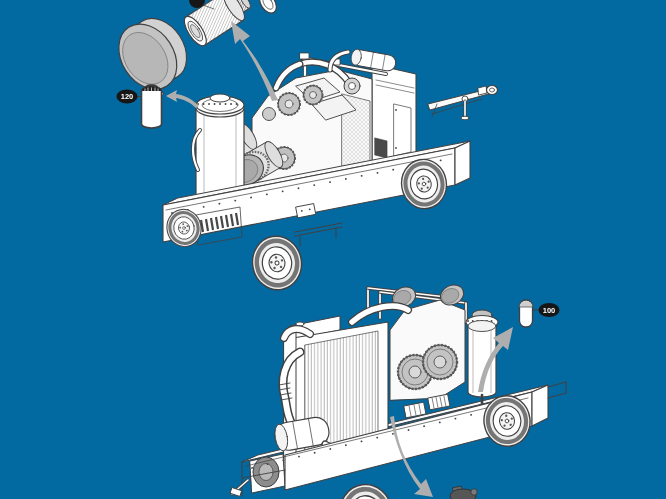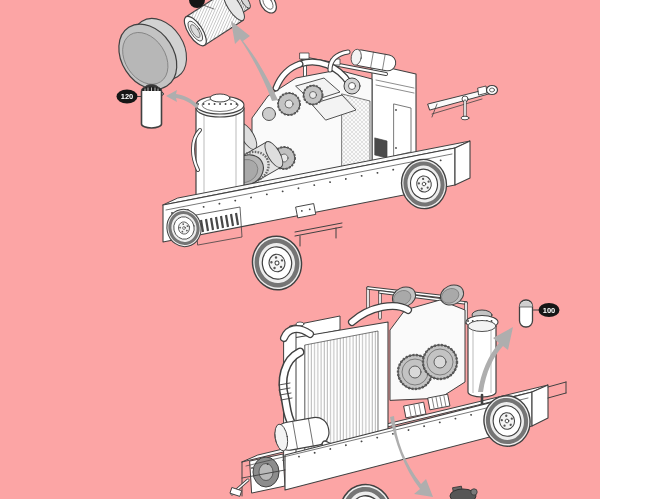--- a/index.html
+++ b/index.html
@@ -1,16 +1,16 @@
 <!DOCTYPE html>
 <html><head>
 <meta charset="utf-8">
 <style>
   html,body{margin:0;padding:0;background:#ffffff;}
-  .canvas{position:relative;width:600px;height:499px;background:#fca5a5;overflow:hidden;
+  .canvas{position:relative;width:666px;height:499px;background:#0369a1;overflow:hidden;
           font-family:"Liberation Sans",sans-serif;}
   svg{display:block;}
   .s{stroke:#414141;stroke-linejoin:round;stroke-linecap:round;}
   .f0{fill:none;}
   .fw{fill:#ffffff;}
   .fl{fill:#f3f3f3;}
   .fd{fill:#fafafa;}
   .g1{fill:#c3c3c3;}
   .g2{fill:#b4b4b4;}
   .dk{fill:#4a4a4a;}

